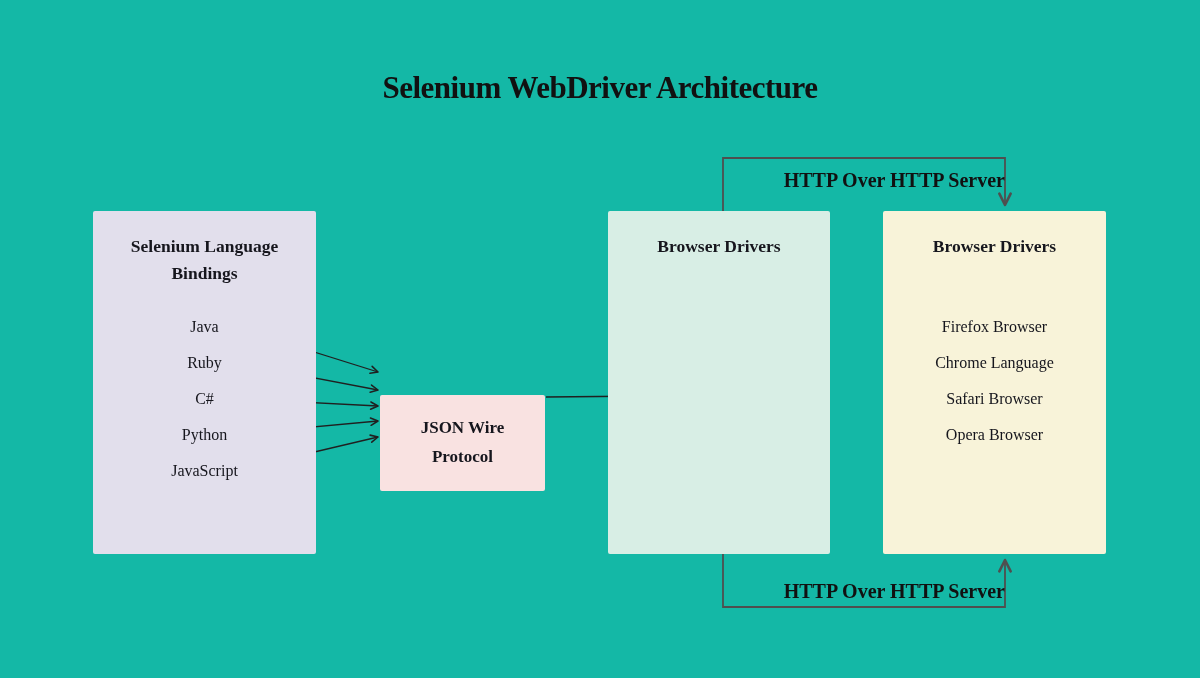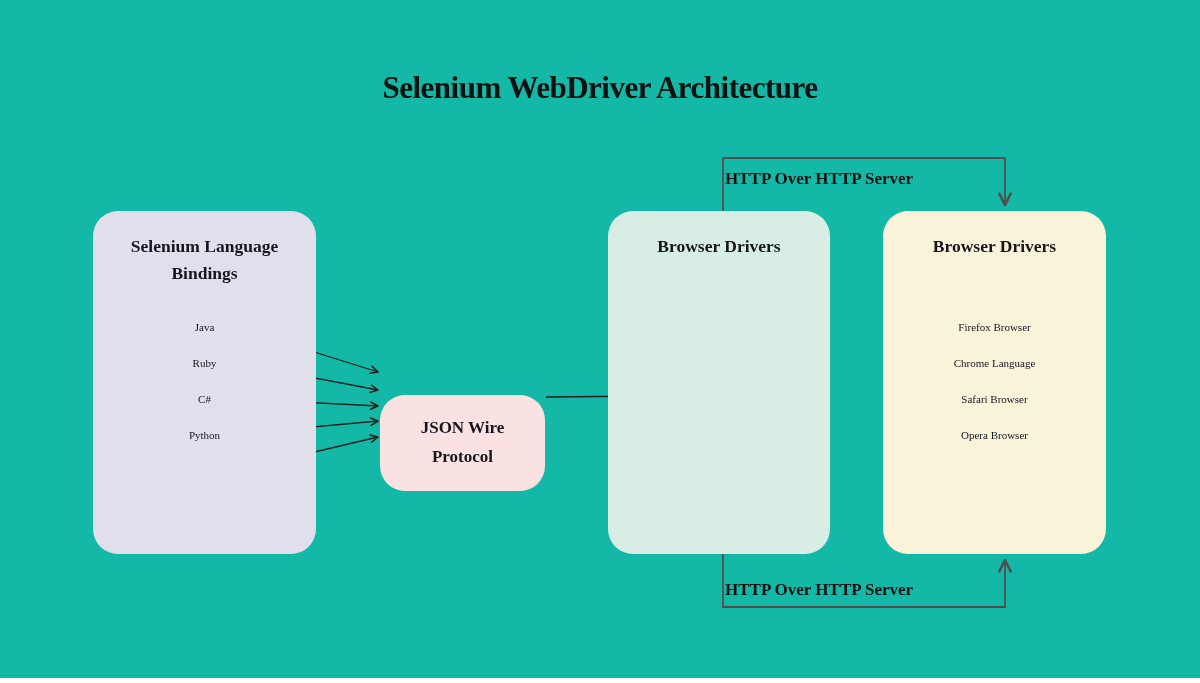--- a/index.html
+++ b/index.html
@@ -18,21 +18,21 @@
     left: 0;
     width: 1200px;
     text-align: center;
     font-size: 31px;
     font-weight: 700;
     letter-spacing: -0.5px;
     color: #111111;
   }
   .box {
     position: absolute;
-    border-radius: 25px;
+    border-radius: 2px;
   }
   #box-bindings { left: 93px;  top: 211px; width: 223px; height: 343px; }
   #box-drivers  { left: 608px; top: 211px; width: 222px; height: 343px; }
   #box-browsers { left: 883px; top: 211px; width: 223px; height: 343px; }
   #box-protocol {
     left: 380px; top: 352px; width: 165px; height: 96px;
     display: flex; align-items: center; justify-content: center;
   }
   #box-protocol .protocol-label {
     width: 112px;
@@ -50,36 +50,36 @@
     text-align: center;
     font-weight: 700;
     font-size: 17.5px;
     line-height: 1.55;
   }
   .box-items {
     position: absolute;
     top: 98px;
     left: 0; right: 0;
     text-align: center;
-    font-size: 11px;
+    font-size: 16px;
   }
   .box-items .item { height: 36px; line-height: 36px; }
   #lines {
     position: absolute;
     left: 0; top: 0;
     width: 1200px; height: 683px;
     pointer-events: none;
   }
   .http-label {
     position: absolute;
     left: 725px;
     width: 280px;
-    text-align: left;
+    text-align: right;
     font-weight: 700;
-    font-size: 17px;
+    font-size: 20px;
     color: #111111;
   }
   #http-label-top    { top: 169px; }
   #http-label-bottom { top: 580px; }
 </style>
 </head>
 <body>
 
 <div id="canvas">
 
@@ -107,20 +107,21 @@
   <div class="http-label" id="http-label-top">HTTP Over HTTP Server</div>
   <div class="http-label" id="http-label-bottom">HTTP Over HTTP Server</div>
 
   <div class="box" id="box-bindings" style="background: rgb(226, 223, 236);">
     <div class="box-title">Selenium Language Bindings</div>
     <div class="box-items">
       <div class="item">Java</div>
       <div class="item">Ruby</div>
       <div class="item">C#</div>
       <div class="item">Python</div>
+      <div class="item">JavaScript</div>
     </div>
   </div>
 
   <div class="box" id="box-protocol" style="background: rgb(249, 226, 225); margin-top: 43px;">
     <div class="protocol-label">JSON Wire Protocol</div>
   </div>
 
   <div class="box" id="box-drivers" style="background: rgb(216, 238, 229);">
     <div class="box-title">Browser Drivers</div>
   </div>

